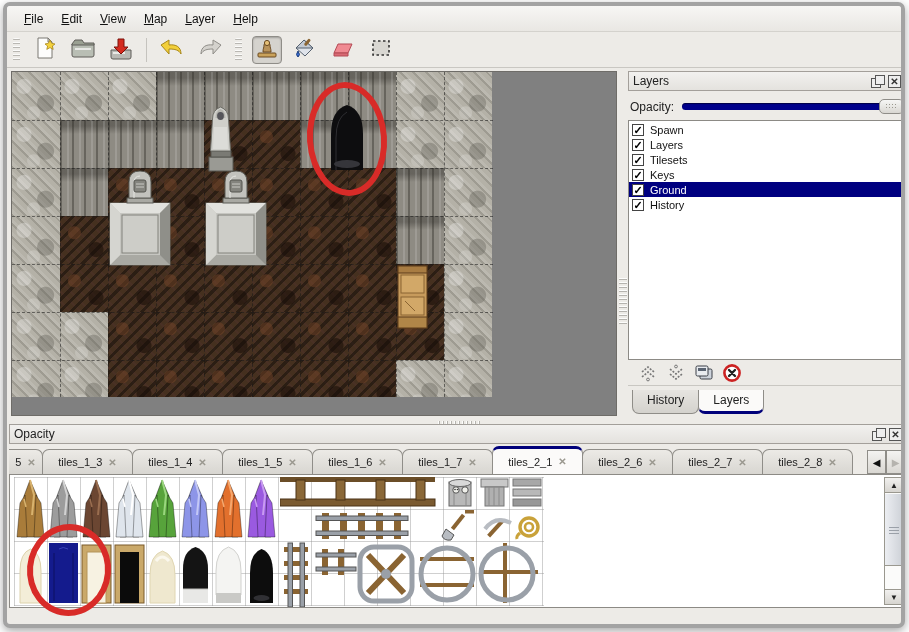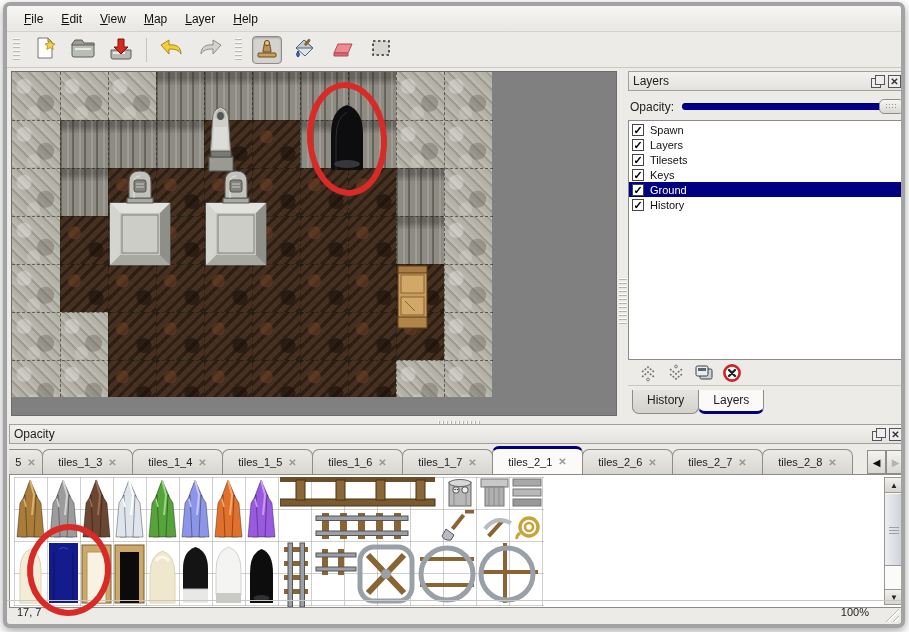--- a/index.html
+++ b/index.html
@@ -641,19 +641,14 @@
   <g>
               <rect x="223" y="66" width="4" height="60" fill="#8a6432"></rect>
               <rect x="200" y="93" width="58" height="4" fill="#8a6432"></rect>
               <circle cx="227" cy="97" r="26" fill="none" stroke="#9aa0a8" stroke-width="5"></circle>
             </g>
 </svg></div>
       </div>
   <div class="annotation-ellipse" style="left: 18px; top: 100px; width: 84px; height: 92px; border-color: rgb(216, 43, 40); transform: rotate(5deg); z-index: 5;"></div>
     </div>
 
-  <div class="statusbar">
-    <span class="status-coords">17, 7</span>
-    <span class="status-zoom">100%</span>
-    <span class="resize-grip"></span>
-  </div>
 
 </div>
 
 </body></html>

